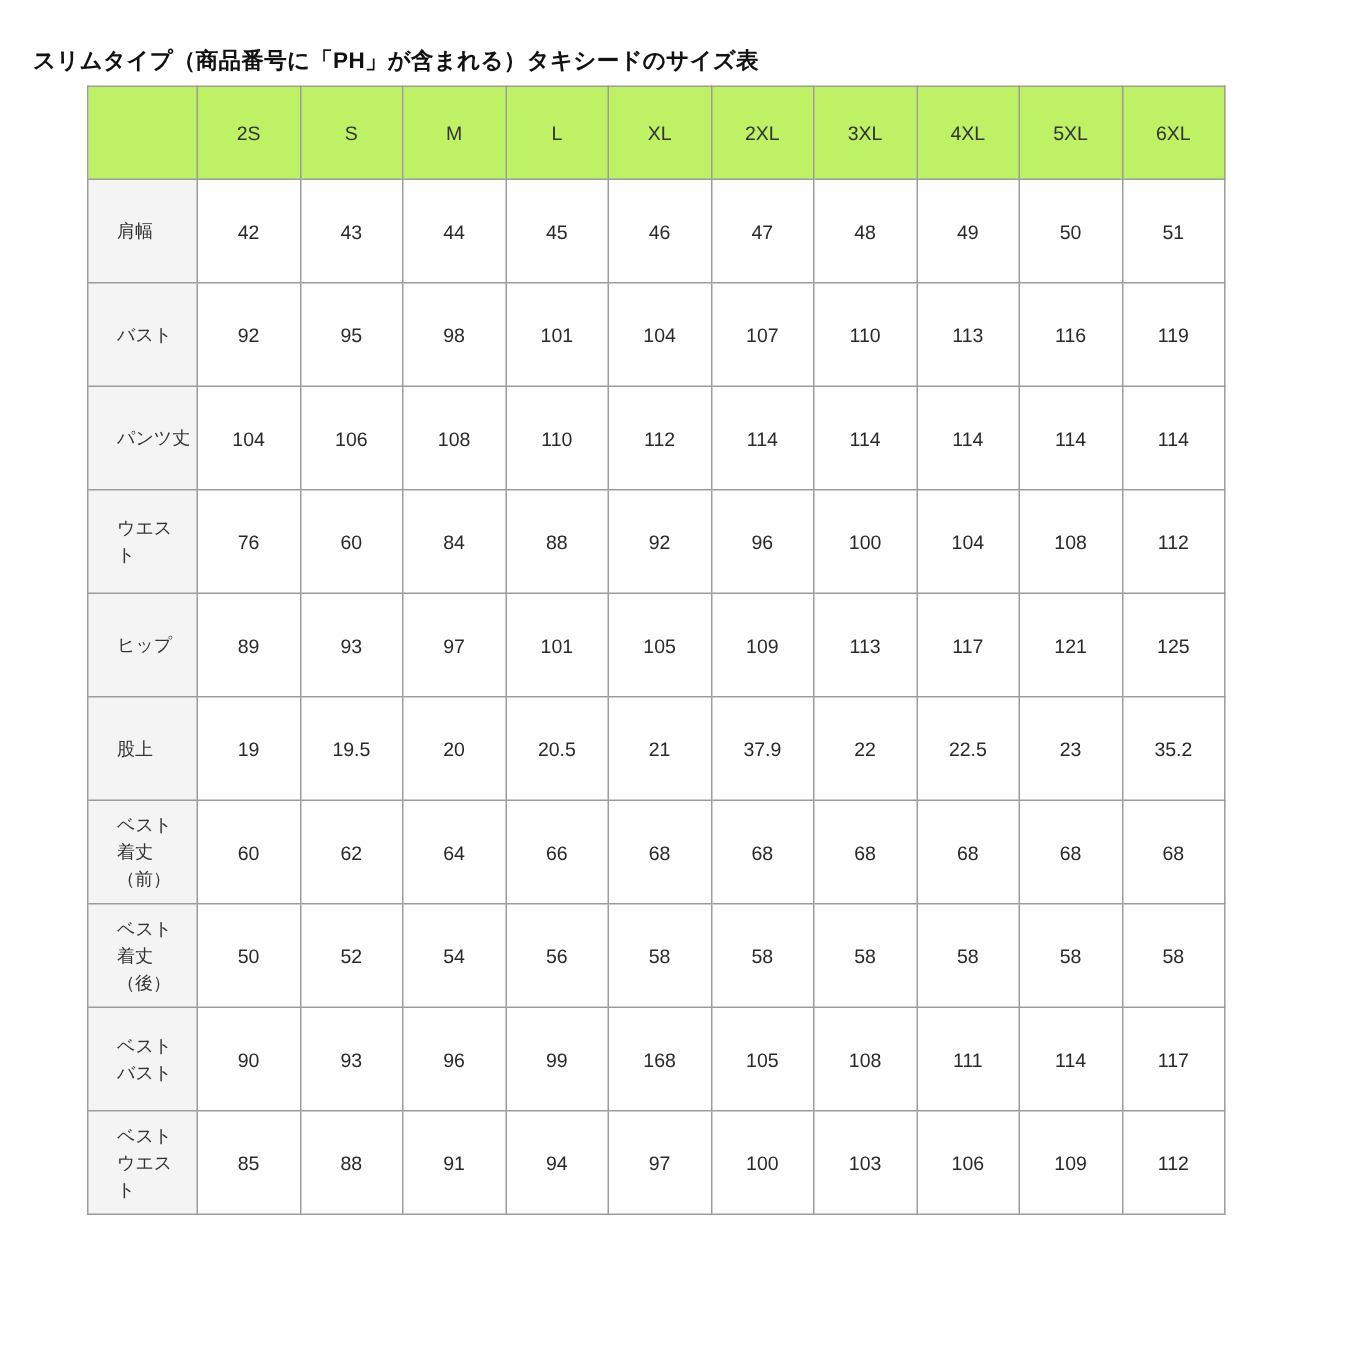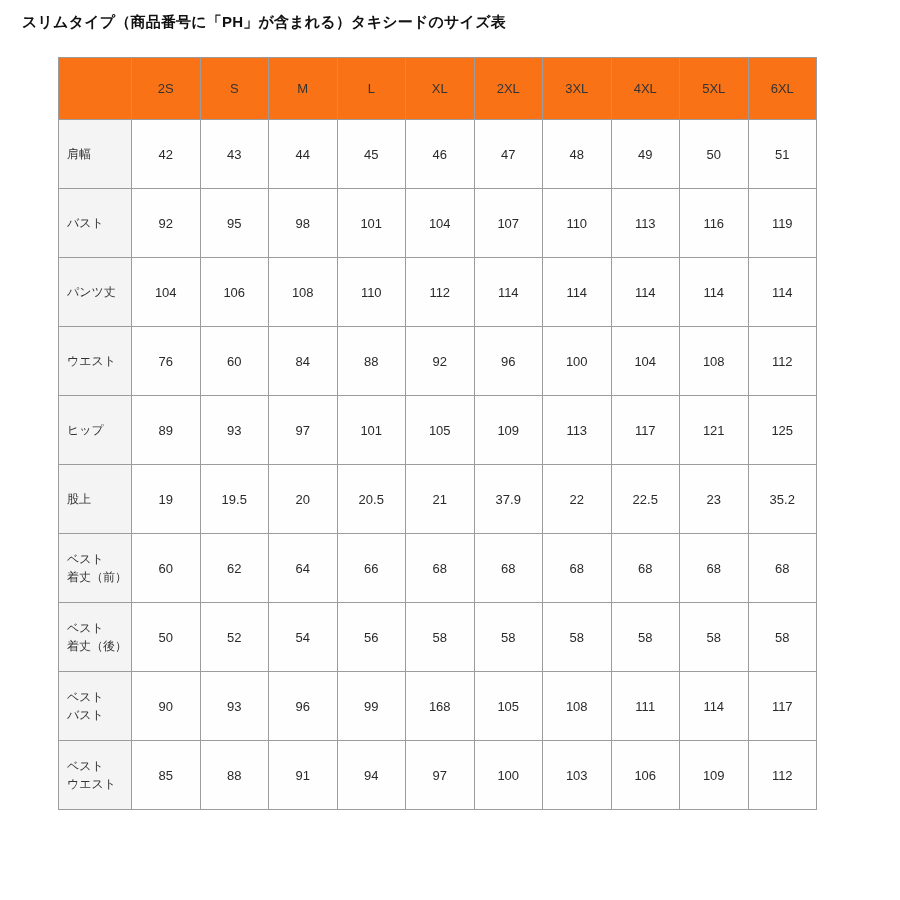--- a/index.html
+++ b/index.html
@@ -5,21 +5,21 @@
   * { margin: 0; padding: 0; box-sizing: border-box; }
   html, body {
     width: 900px; height: 900px;
     background: #ffffff;
     font-family: "Liberation Sans", "DejaVu Sans", sans-serif;
     color: #222;
   }
   .page { width: 900px; height: 900px; position: relative; }
   .title {
     position: absolute;
-    left: 22px; top: 13px;
+    left: 22px; top: 31px;
     font-size: 15px;
     font-weight: bold;
     color: #111;
     letter-spacing: 0.2px;
   }
   table.size-table {
     position: absolute;
     left: 58px; top: 57px;
     border-collapse: collapse;
     table-layout: fixed;
@@ -27,30 +27,30 @@
   }
   table.size-table col.label-col { width: 73px; }
   table.size-table col.data-col { width: 68.5px; }
   table.size-table th, table.size-table td {
     border: 1px solid #9c9c9c;
     font-weight: normal;
     vertical-align: middle;
   }
   table.size-table thead th {
     height: 62px;
-    background: #f97316;
+    background: #bef264;
     text-align: center;
     font-size: 13px;
     color: #333;
   }
   table.size-table tbody tr { height: 69px; }
   table.size-table tbody th.row-label {
     background: #f4f4f4;
     text-align: left;
-    padding-left: 8px;
+    padding-left: 19px;
     padding-right: 4px;
     font-size: 12px;
     color: #333;
     white-space: pre-line;
     line-height: 1.5;
   }
   table.size-table tbody td.value-cell {
     background: #fefefe;
     text-align: center;
     font-size: 13px;

